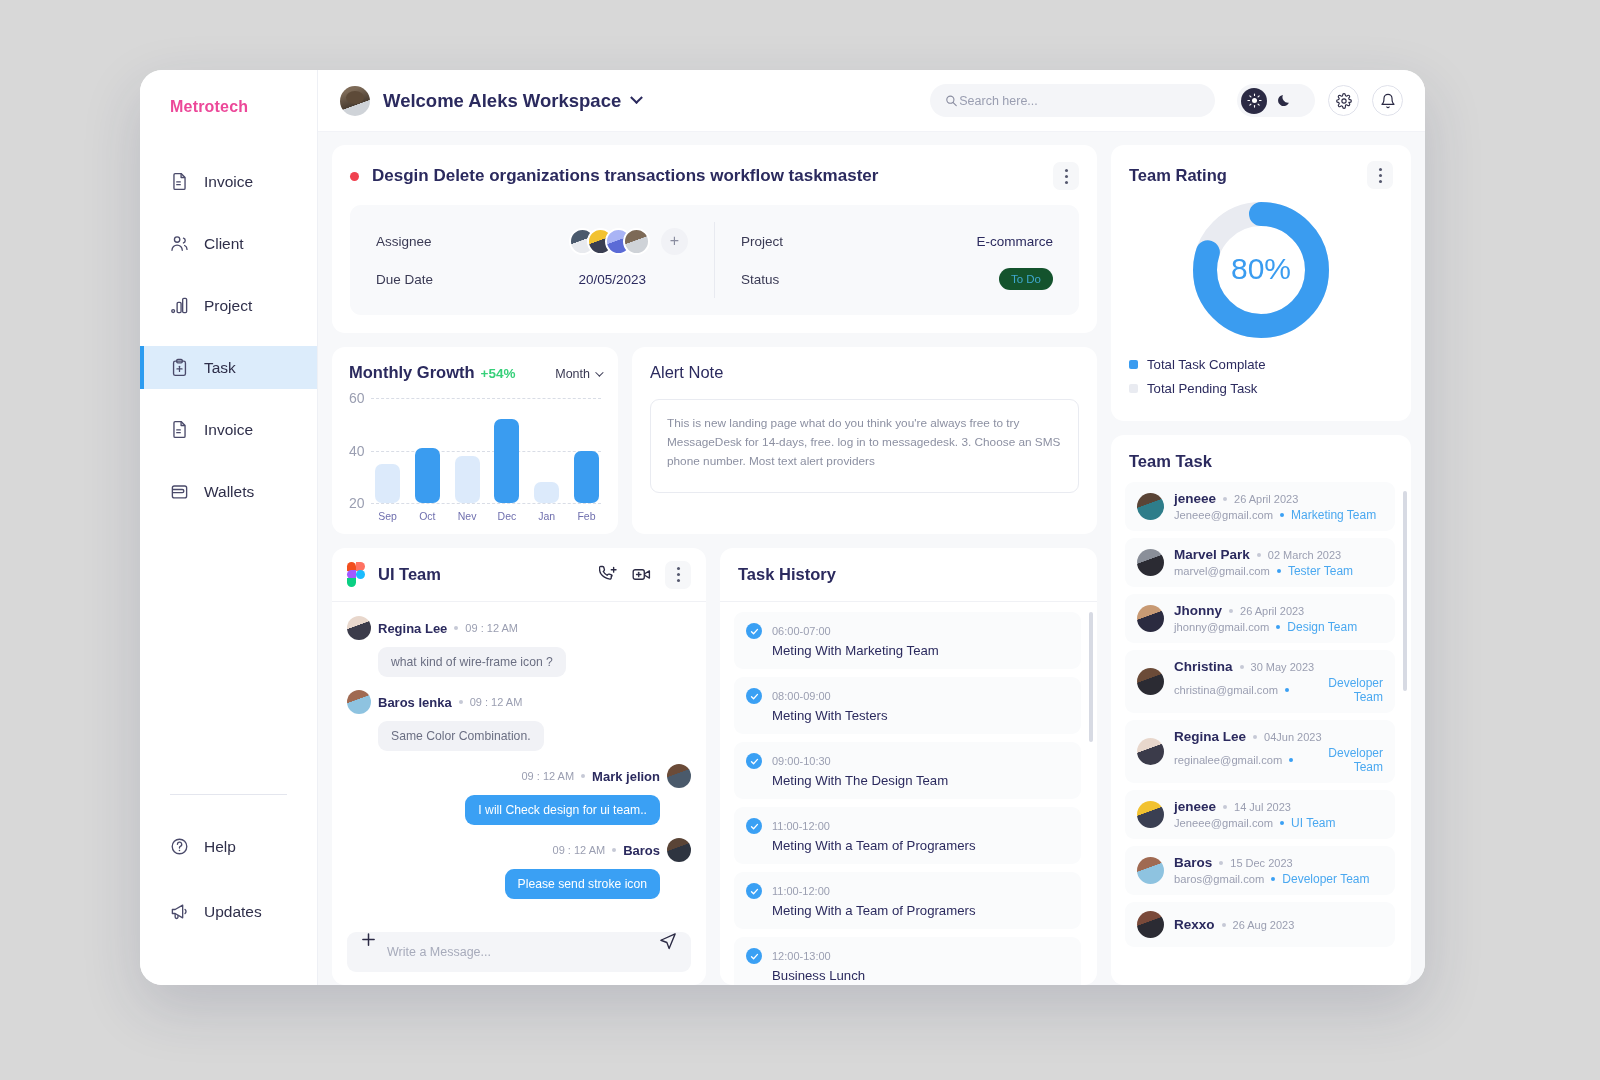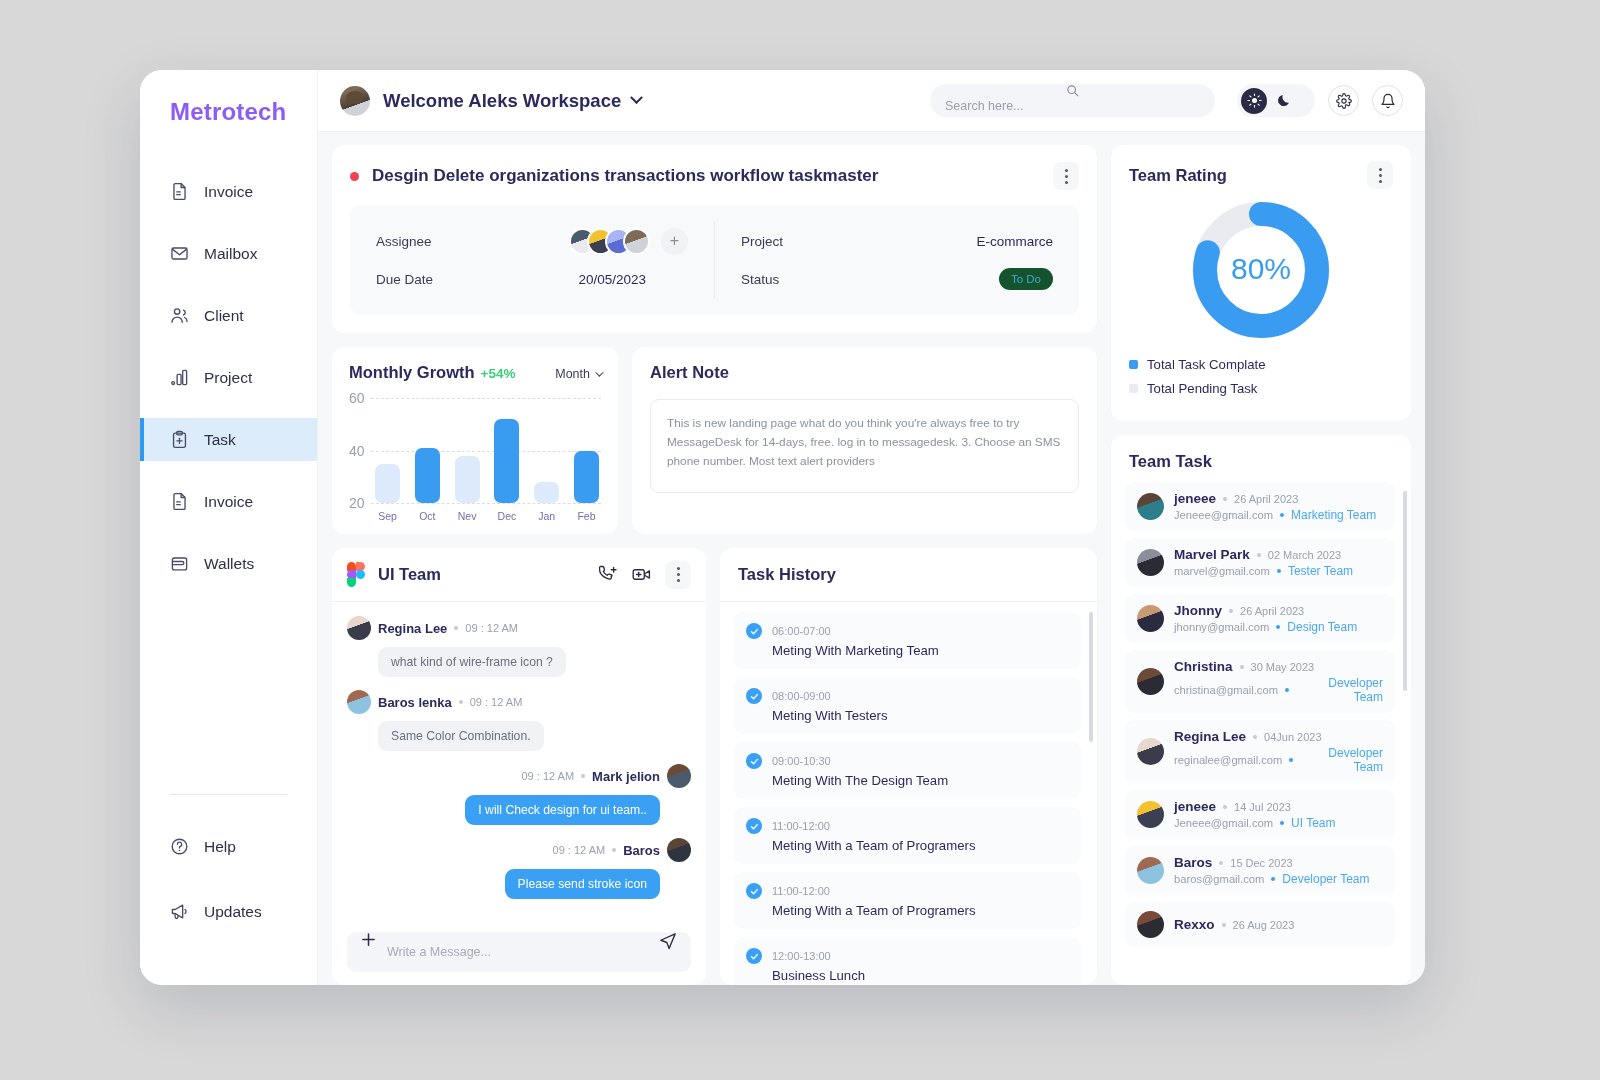--- a/index.html
+++ b/index.html
@@ -23,21 +23,21 @@
   
   .sidebar {
     width: 178px; flex: 0 0 178px;
     background: #ffffff;
     border-right: 1px solid #eef0f5;
     display: flex; flex-direction: column;
     padding-top: 22px;
     position: relative;
   }
   .brand {
-    font-size: 24px; font-weight: 700; color: #8b5cf6;
+    font-size: 16px; font-weight: 700; color: #ec4899;
     letter-spacing: .2px;
     padding: 6px 0 0 30px;
   }
   .nav { margin-top: 44px; display: flex; flex-direction: column; }
   .nav-item {
     display: flex; align-items: center; gap: 15px;
     height: 43px; padding-left: 30px;
     color: #2f2f4a; font-size: 15.5px;
     cursor: pointer; position: relative;
     margin-bottom: 19px;
@@ -86,21 +86,20 @@
     border-right: 2px solid #2b2a5e; border-bottom: 2px solid #2b2a5e;
     transform: rotate(45deg) translate(-2px,-2px);
     cursor: pointer;
   }
   .search {
     margin-left: auto;
     width: 285px; height: 33px;
     background: #f4f5f8; border-radius: 17px;
     display: flex; align-items: center; gap: 2px;
     padding: 0 15px;
-    flex-direction: column;
   }
   .search input {
     border: none; outline: none; background: transparent;
     font-family: inherit; font-size: 12.5px; color: #7b7f94; width: 100%;
   }
   .search input::placeholder { color: #9a9eb1; }
   .hdr-toggle {
     margin-left: 22px;
     width: 78px; height: 33px; border-radius: 17px;
     background: #f4f5f8;
@@ -195,21 +194,21 @@
     display: flex; align-items: flex-end; justify-content: space-between;
   }
   .bar { width: 25px; border-radius: 7px; }
   .xlabels {
     display: flex; justify-content: space-between;
     margin: 7px 2px 0 26px;
   }
   .xlabels span { width: 25px; text-align: center; font-size: 10.5px; color: #6f6fae; }
 
   .alert { flex: 1; padding: 16px 18px; min-width: 0; }
-  .alert-title { font-size: 16.5px; font-weight: 700; color: #2b2a5e; }
+  .alert-title { font-size: 16.5px; font-weight: 400; color: #2b2a5e; }
   .alert-box {
     margin-top: 17px; border: 1px solid #e9ebf1; border-radius: 9px;
     padding: 14px 16px; height: 94px;
   }
   .alert-text { font-size: 11.8px; line-height: 1.62; color: #8c90a2; }
 
   
   .row3 { display: flex; gap: 14px; flex: 1; min-height: 0; }
   .chat { width: 374px; flex: 0 0 374px; display: flex; flex-direction: column; overflow: hidden; }
   .chat-head {
@@ -314,27 +313,20 @@
     <div class="brand">Metrotech</div>
     <nav class="nav">
         <div class="nav-item">
           <span class="ico"><svg viewBox="0 0 24 24" fill="none">
               <path d="M14 2H6.5A1.5 1.5 0 0 0 5 3.5v17A1.5 1.5 0 0 0 6.5 22h11a1.5 1.5 0 0 0 1.5-1.5V7z" stroke="#4a4a6a" stroke-width="1.7" stroke-linejoin="round"></path>
               <path d="M14 2v5h5" stroke="#4a4a6a" stroke-width="1.7" stroke-linejoin="round"></path>
               <line x1="8.5" y1="12.5" x2="13" y2="12.5" stroke="#4a4a6a" stroke-width="1.6" stroke-linecap="round"></line>
               <line x1="8.5" y1="16" x2="13" y2="16" stroke="#4a4a6a" stroke-width="1.6" stroke-linecap="round"></line>
             </svg></span>
           <span>Invoice</span>
-        </div>
-        <div class="nav-item">
-          <span class="ico"><svg viewBox="0 0 24 24" fill="none">
-              <rect x="2.5" y="5" width="19" height="14" rx="2" stroke="#4a4a6a" stroke-width="1.7"></rect>
-              <path d="M3 6.5l9 7 9-7" stroke="#4a4a6a" stroke-width="1.7" stroke-linejoin="round"></path>
-            </svg></span>
-          <span>Mailbox</span>
         </div>
         <div class="nav-item">
           <span class="ico"><svg viewBox="0 0 24 24" fill="none">
               <circle cx="9" cy="7" r="3.4" stroke="#4a4a6a" stroke-width="1.7"></circle>
               <path d="M2.5 20.5a6.5 6.5 0 0 1 13 0" stroke="#4a4a6a" stroke-width="1.7" stroke-linecap="round"></path>
               <path d="M17 5.2a3.2 3.2 0 0 1 0 6.1" stroke="#4a4a6a" stroke-width="1.7" stroke-linecap="round"></path>
               <path d="M18.5 14.5a5.6 5.6 0 0 1 3 5" stroke="#4a4a6a" stroke-width="1.7" stroke-linecap="round"></path>
             </svg></span>
           <span>Client</span>
         </div>

